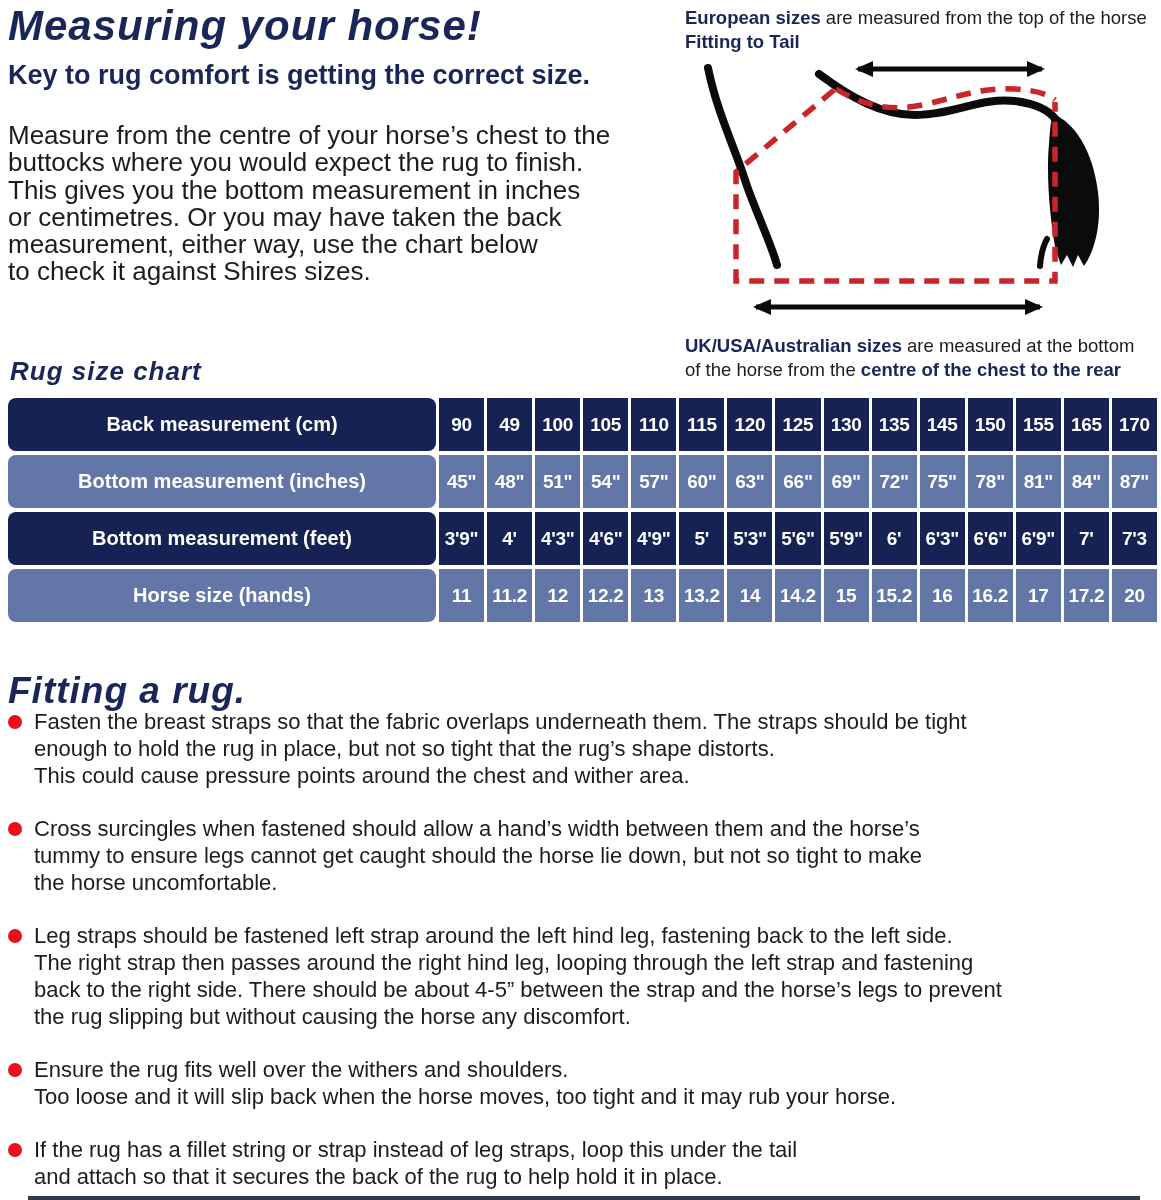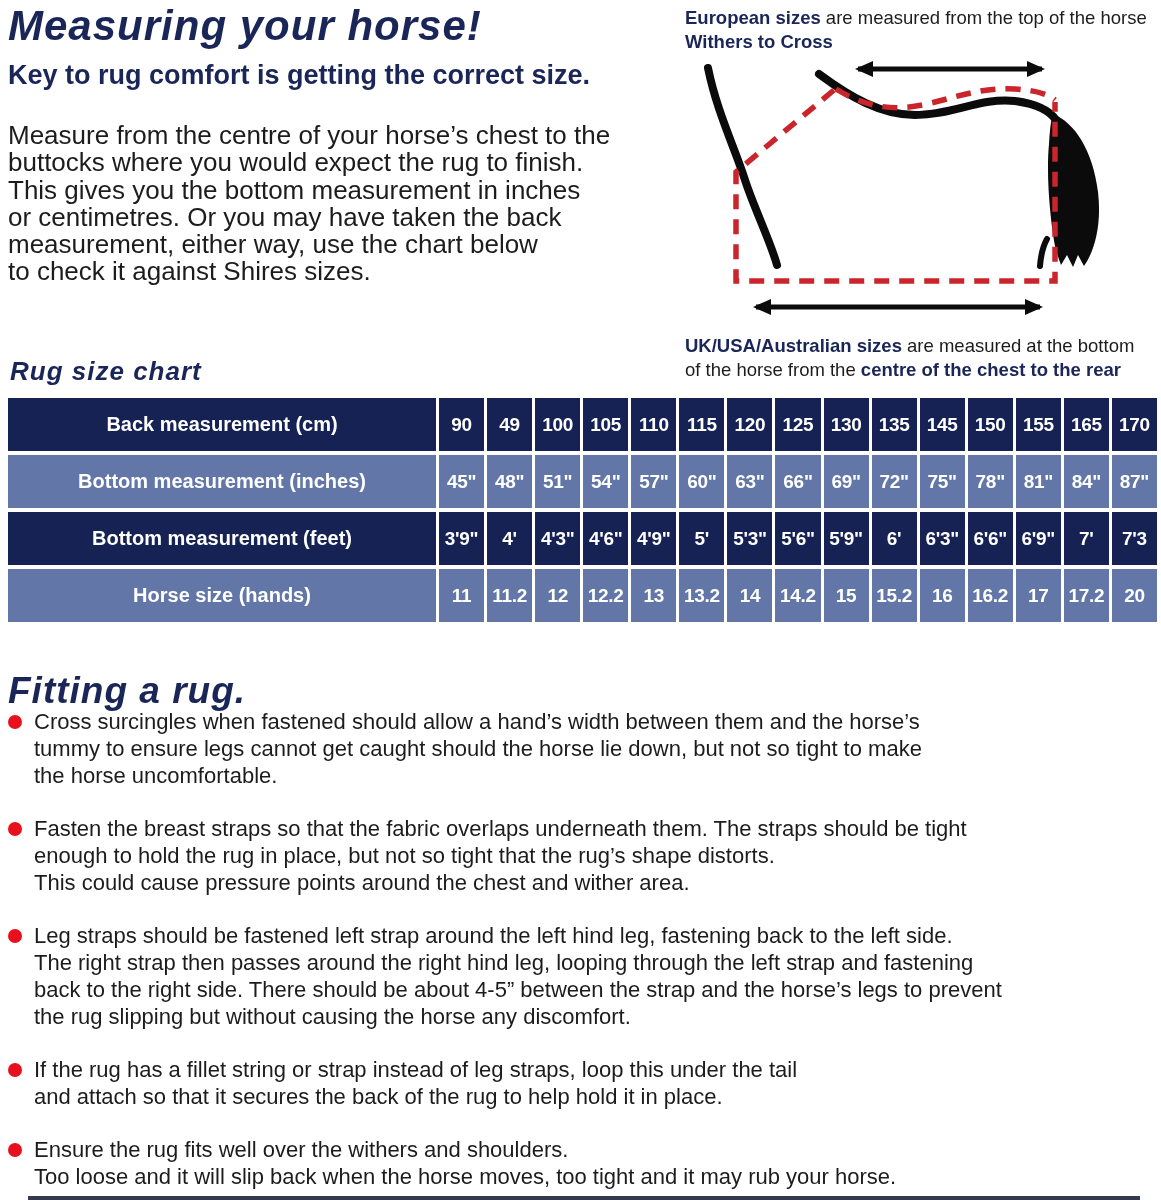--- a/index.html
+++ b/index.html
@@ -21,21 +21,21 @@
   #euro-note{top:6px;}
   #uk-note{top:334px;}
 
   #diagram-wrap{position:absolute;left:683px;top:54px;width:478px;height:280px;}
 
   #chart-heading{position:absolute;left:10px;top:356px;font-size:26px;}
 
   #rug-size-table{position:absolute;left:8px;top:398px;width:1149px;}
   .trow{display:flex;gap:3px;margin-bottom:4px;height:53px;}
   .tcell{display:flex;align-items:center;justify-content:center;color:#ffffff;font-weight:bold;}
-  .tlabel{width:428px;flex:none;font-size:20px;}
+  .tlabel{width:428px;flex:none;font-size:20px;border-radius:8px;}
   .tval{flex:1 1 0;font-size:19px;letter-spacing:-0.3px;white-space:nowrap;}
   .trow.dark .tcell{background:var(--table-dark,#152253);}
   .trow.light .tcell{background:var(--table-light,#6277a8);}
 
   #fitting-heading{position:absolute;left:8px;top:650px;font-size:37px;margin-top:20px;}
   #fitting-bullets{position:absolute;left:8px;top:708px;width:1150px;}
   .bullet{display:flex;margin-bottom:26px;}
   .dot{width:14px;height:14px;border-radius:50%;background:var(--red,#e8101c);margin:7px 12px 0 0;flex:none;}
   .btext{font-size:22px;line-height:27px;white-space:pre-line;}
 
@@ -48,21 +48,21 @@
 <div id="subtitle">Key to rug comfort is getting the correct size.</div>
 <div id="intro">Measure from the centre of your horse’s chest to the
 buttocks where you would expect the rug to finish.
 This gives you the bottom measurement in inches
 or centimetres. Or you may have taken the back
 measurement, either way, use the chart below
 to check it against Shires sizes.</div>
 
 <div id="euro-note" class="side-note">
   <div><span class="nb">European sizes</span><span> are measured from the top of the horse</span></div>
-  <div><span class="nb">Withers to Cross</span></div>
+  <div><span class="nb">Fitting to Tail</span></div>
 </div>
 
 <div id="diagram-wrap">
   <svg width="478" height="280" viewBox="0 0 476 280">
     <defs>
       <marker id="ah" markerUnits="userSpaceOnUse" markerWidth="18" markerHeight="16" refX="15" refY="8" orient="auto-start-reverse">
         <path d="M0 0 L18 8 L0 16 Z" fill="#0b0b0b"></path>
       </marker>
     </defs>
 
@@ -162,42 +162,42 @@
       <div class="tcell tval">17.2</div>
       <div class="tcell tval">20</div>
     </div>
   </div>
 
 <div id="fitting-heading" class="brand-head">Fitting a rug.</div>
 
 <div id="fitting-bullets">
     <div class="bullet">
       <span class="dot"></span>
+      <span class="btext">Fasten the breast straps so that the fabric overlaps underneath them. The straps should be tight
+enough to hold the rug in place, but not so tight that the rug’s shape distorts.
+This could cause pressure points around the chest and wither area.</span>
+    </div>
+    <div class="bullet">
+      <span class="dot"></span>
       <span class="btext">Cross surcingles when fastened should allow a hand’s width between them and the horse’s
 tummy to ensure legs cannot get caught should the horse lie down, but not so tight to make
 the horse uncomfortable.</span>
-    </div>
-    <div class="bullet">
-      <span class="dot"></span>
-      <span class="btext">Fasten the breast straps so that the fabric overlaps underneath them. The straps should be tight
-enough to hold the rug in place, but not so tight that the rug’s shape distorts.
-This could cause pressure points around the chest and wither area.</span>
     </div>
     <div class="bullet">
       <span class="dot"></span>
       <span class="btext">Leg straps should be fastened left strap around the left hind leg, fastening back to the left side.
 The right strap then passes around the right hind leg, looping through the left strap and fastening
 back to the right side. There should be about 4-5” between the strap and the horse’s legs to prevent
 the rug slipping but without causing the horse any discomfort.</span>
     </div>
     <div class="bullet">
       <span class="dot"></span>
+      <span class="btext">Ensure the rug fits well over the withers and shoulders.
+Too loose and it will slip back when the horse moves, too tight and it may rub your horse.</span>
+    </div>
+    <div class="bullet">
+      <span class="dot"></span>
       <span class="btext">If the rug has a fillet string or strap instead of leg straps, loop this under the tail
 and attach so that it secures the back of the rug to help hold it in place.</span>
     </div>
-    <div class="bullet">
-      <span class="dot"></span>
-      <span class="btext">Ensure the rug fits well over the withers and shoulders.
-Too loose and it will slip back when the horse moves, too tight and it may rub your horse.</span>
-    </div>
   </div>
 
 <div id="bottom-bar"></div>
 
 </body></html>

